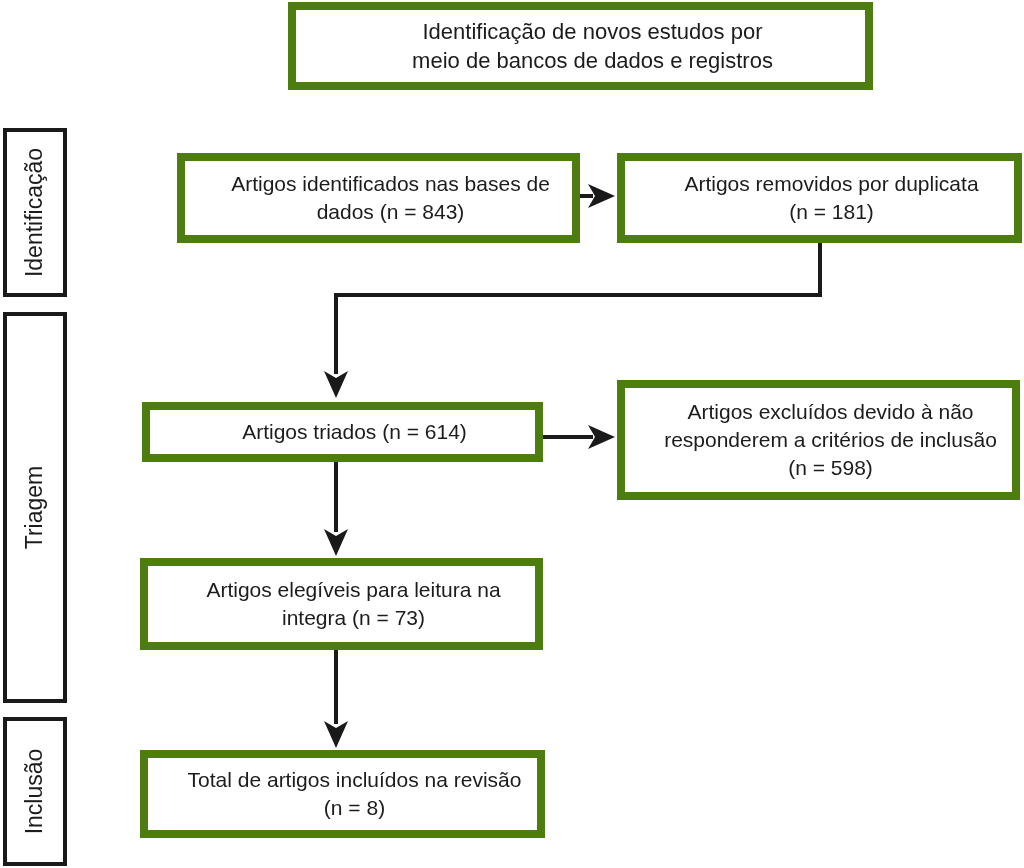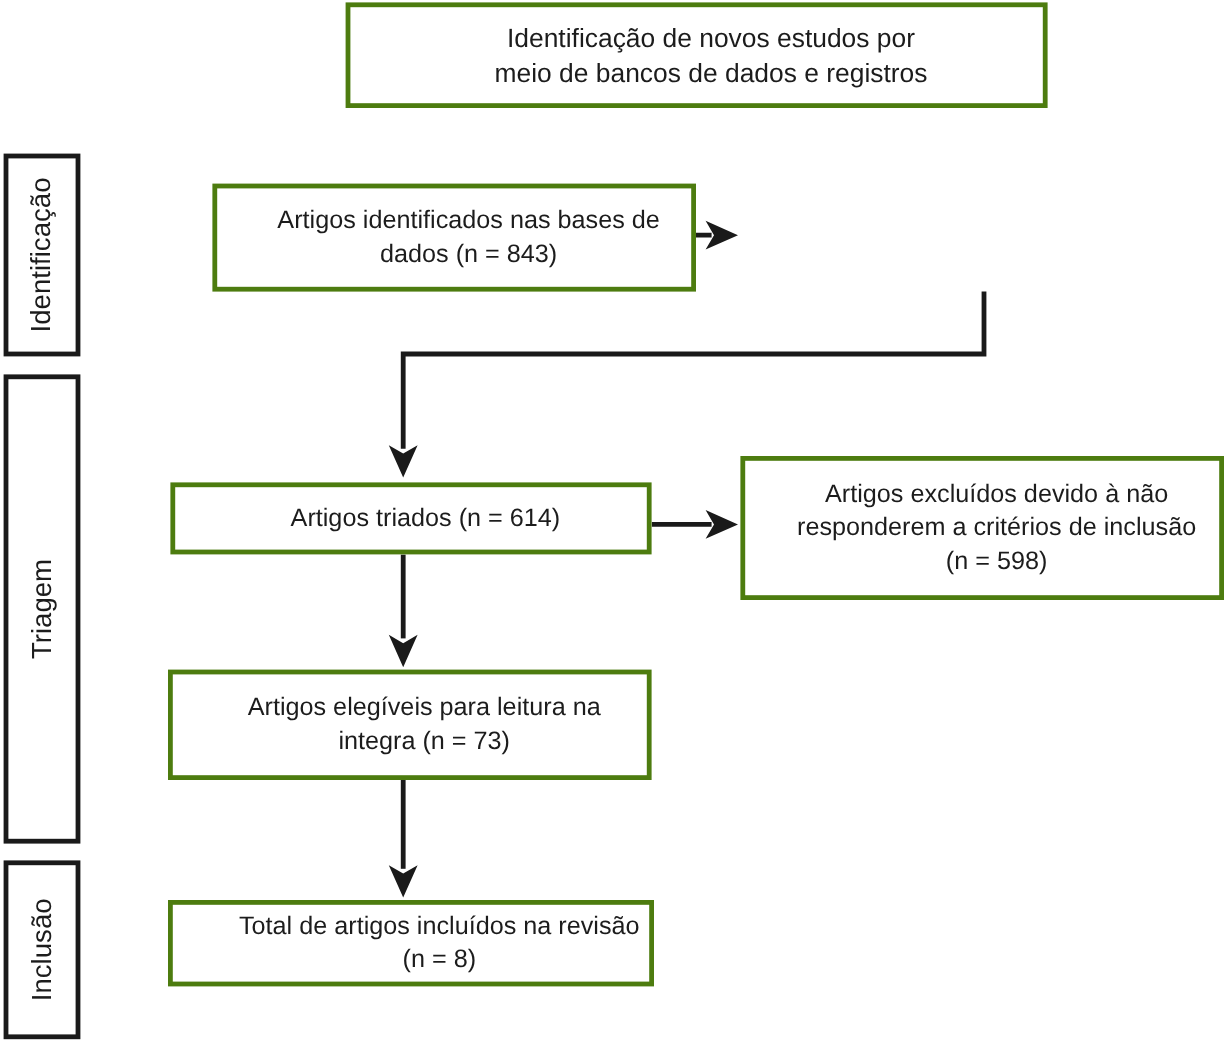--- a/index.html
+++ b/index.html
@@ -20,42 +20,42 @@
     position: absolute;
     left: 0;
     top: 0;
     width: 1024px;
     height: 868px;
     pointer-events: none;
   }
   .box {
     position: absolute;
     box-sizing: border-box;
-    border: 4px solid #4d7c0f;
+    border: 8px solid #4d7c0f;
     background: #ffffff;
     display: flex;
     align-items: center;
     justify-content: center;
     text-align: center;
     padding-left: 24px;
   }
   .box-text {
     white-space: pre-line;
     font-size: 21px;
     line-height: 1.32;
     padding: 2px 8px;
   }
   .title-box       { left: 288px; top: 2px;   width: 585px; height: 88px; }
   .title-box .box-text { font-size: 22px; }
   .box-identified  { left: 140px; top: 153px; width: 403px; height: 90px; margin-left: 37px; }
   .box-duplicates  { left: 617px; top: 153px; width: 405px; height: 90px; }
   .box-screened    { left: 142px; top: 402px; width: 401px; height: 60px; }
   .box-excluded    { left: 617px; top: 380px; width: 403px; height: 120px; }
   .box-eligible    { left: 140px; top: 558px; width: 403px; height: 92px; }
-  .box-included    { left: 140px; top: 750px; width: 405px; height: 72px; justify-content: flex-end; }
+  .box-included    { left: 140px; top: 750px; width: 405px; height: 88px; }
   .stage {
     position: absolute;
     left: 3px;
     width: 64px;
     box-sizing: border-box;
     border: 4px solid #1a1a1a;
     background: #ffffff;
     display: flex;
     align-items: center;
     justify-content: center;
@@ -108,20 +108,24 @@
     <span class="stage-text">Triagem</span>
   </div>
   <div class="stage stage-inclusao">
     <span class="stage-text">Inclusão</span>
   </div>
 
   <div class="box box-identified">
     <span class="box-text">Artigos identificados nas bases de
 dados (n = 843)</span>
   </div>
+  <div class="box box-duplicates">
+    <span class="box-text">Artigos removidos por duplicata
+(n = 181)</span>
+  </div>
   <div class="box box-screened">
     <span class="box-text">Artigos triados (n = 614)</span>
   </div>
   <div class="box box-excluded">
     <span class="box-text">Artigos excluídos devido à não
 responderem a critérios de inclusão
 (n = 598)</span>
   </div>
   <div class="box box-eligible">
     <span class="box-text">Artigos elegíveis para leitura na

